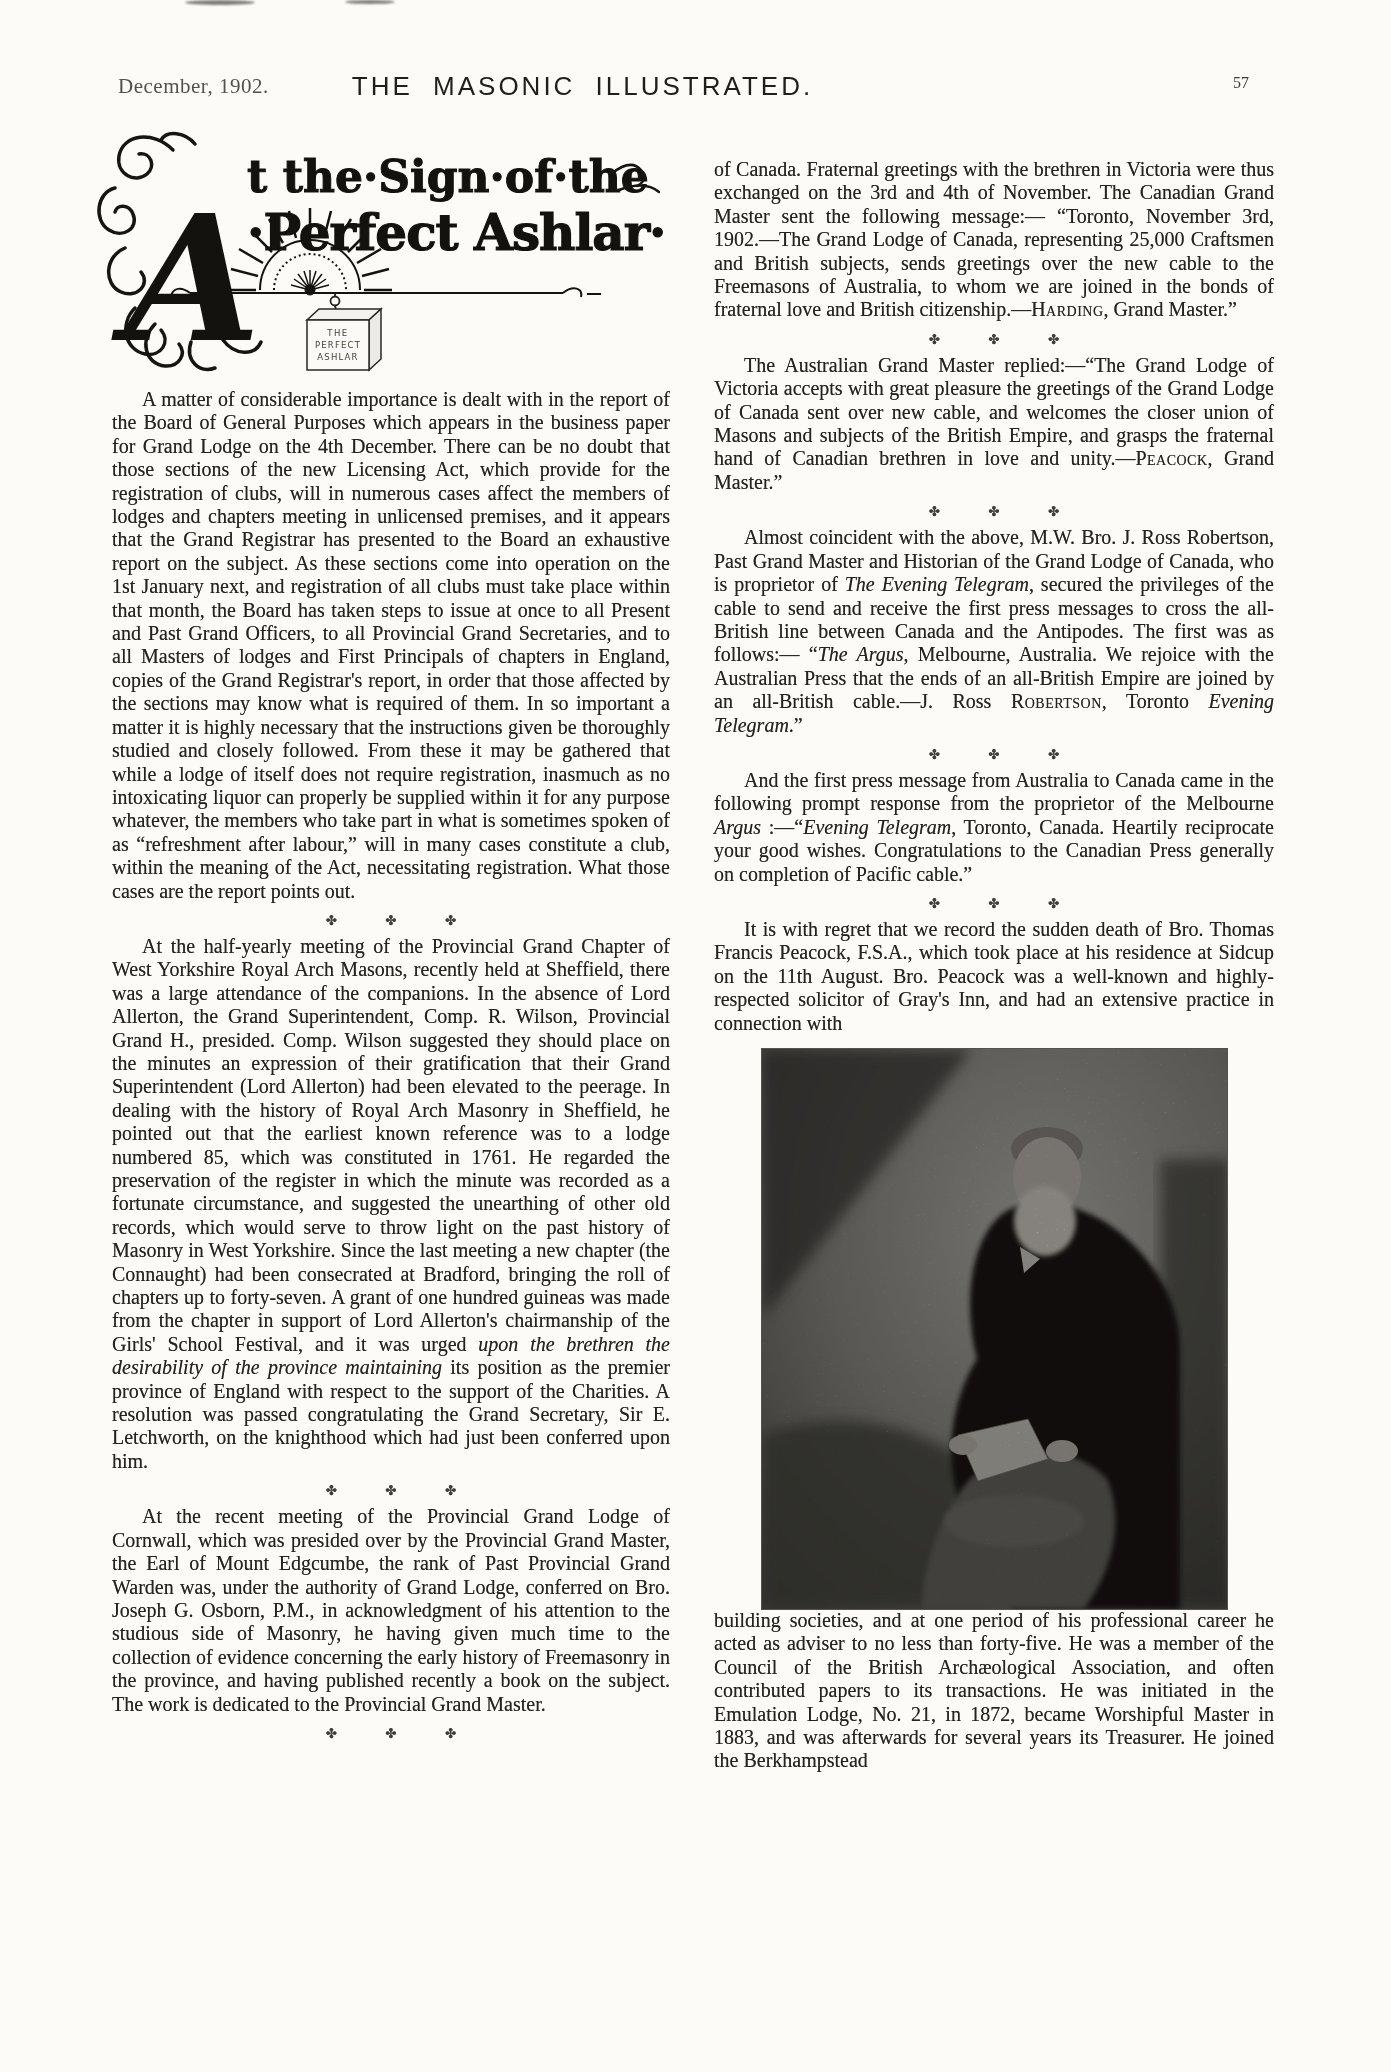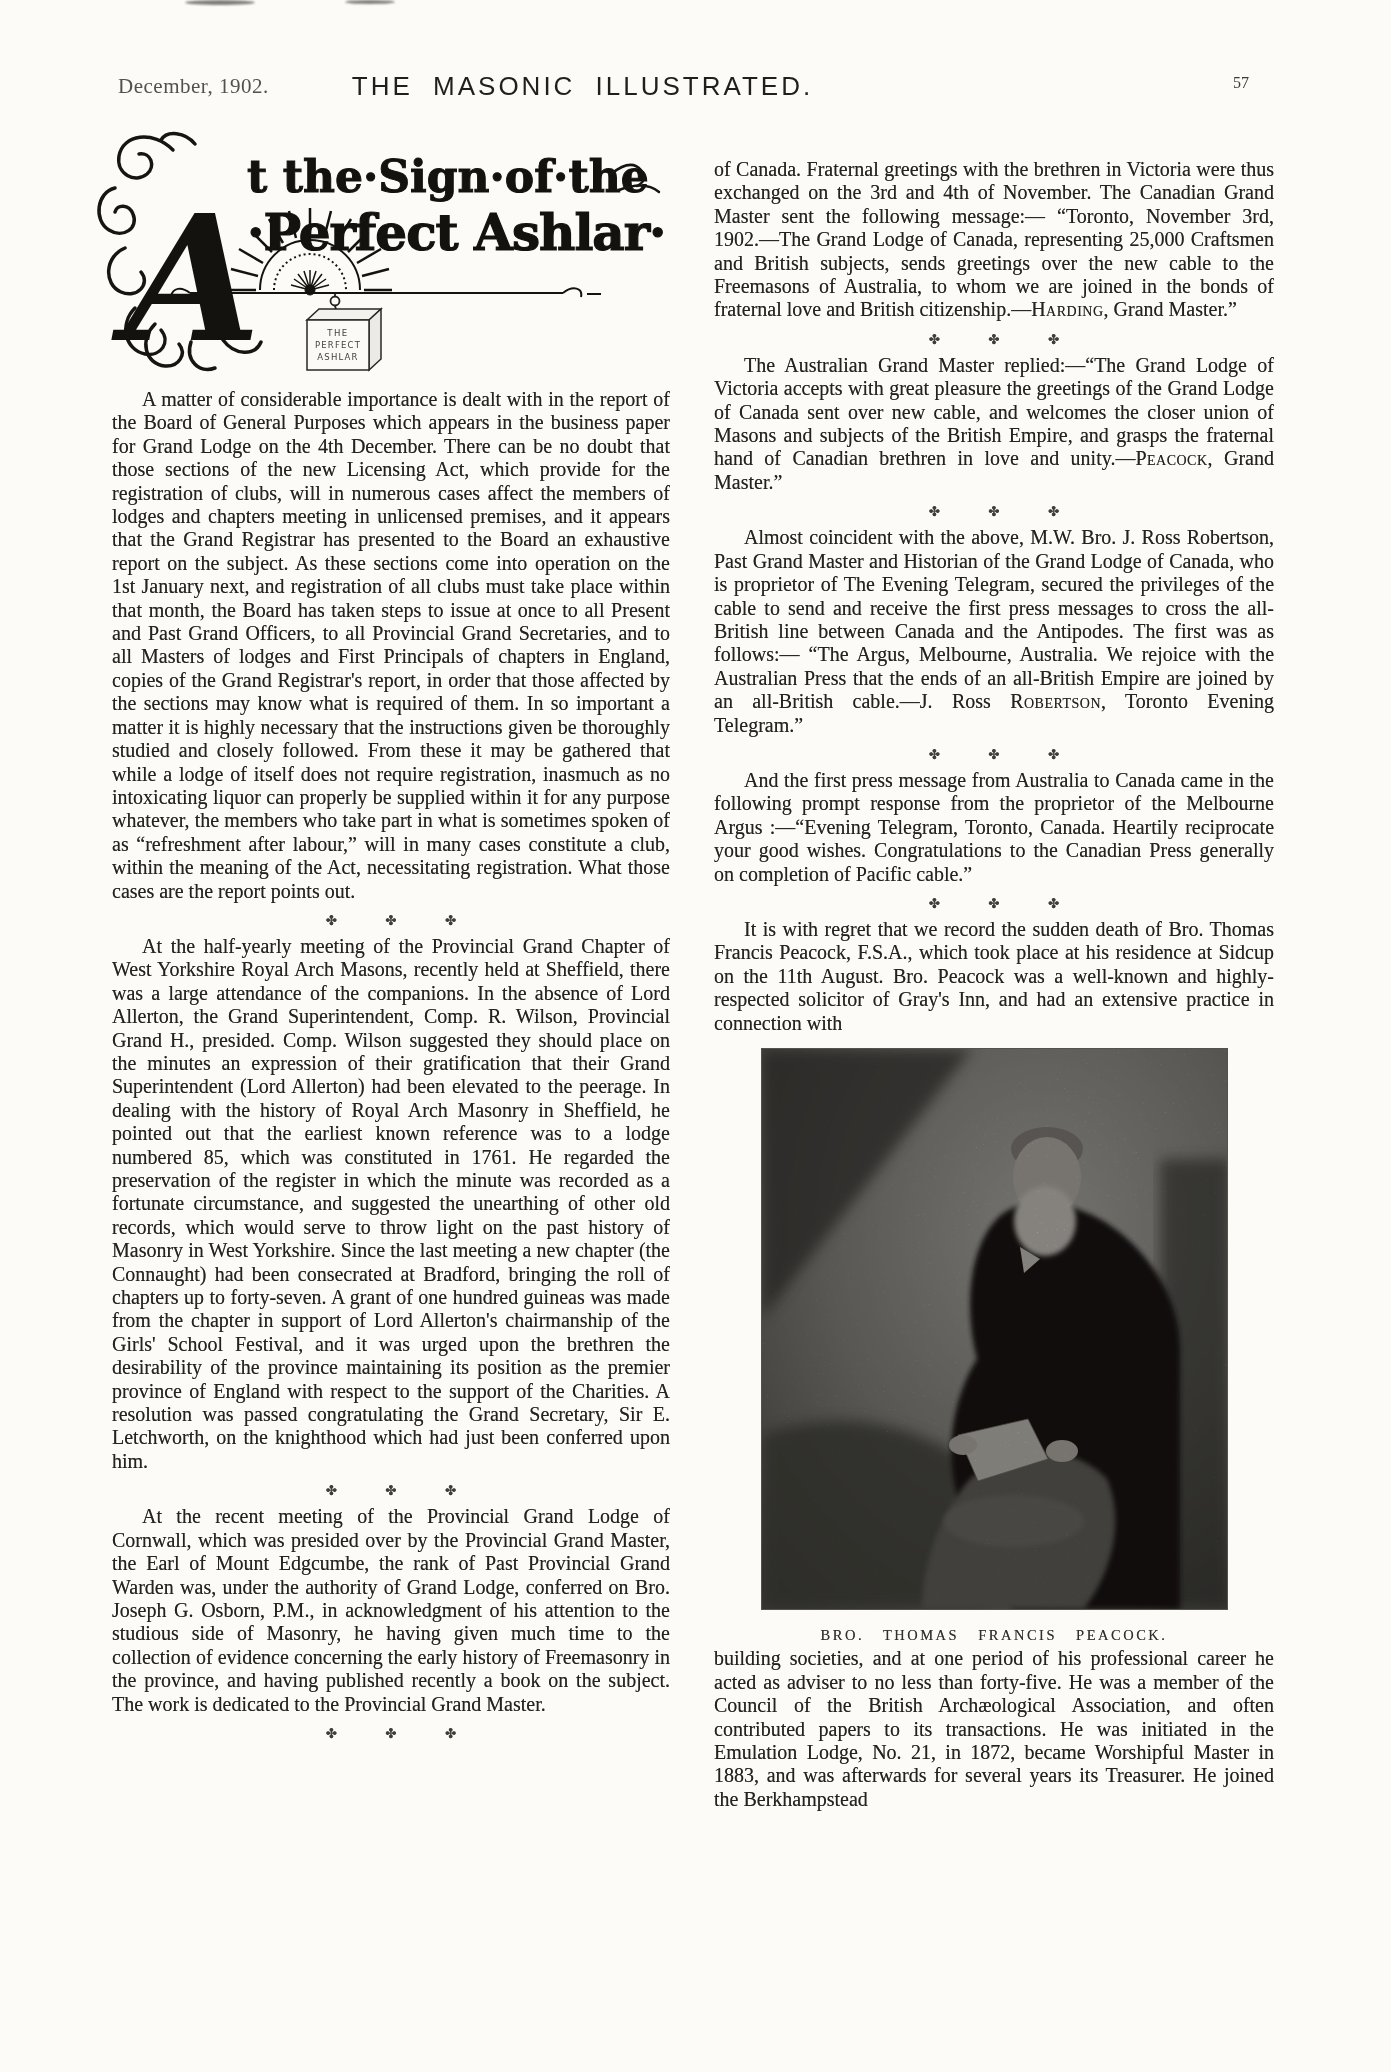--- a/index.html
+++ b/index.html
@@ -14,21 +14,21 @@
   .hdr-num{position:absolute;left:1233px;top:74px;font-size:16px;color:#3d3a35;}
   
   .headpiece{position:absolute;left:95px;top:128px;width:620px;height:252px;}
   
   .col{position:absolute;width:558px;text-align:justify;font-size:20px;line-height:23.4px;
        color:#26231f;text-shadow:0 0 .4px rgba(30,26,22,.55);}
   .col-left{left:112px;top:388px;}
   .col-right{left:714px;top:158px;width:560px;}
   p.para{margin:0;text-indent:30px;}
   p.noindent{text-indent:0;}
-  .it{}
+  .it{font-style:italic;}
   .sc{font-variant:small-caps;letter-spacing:.5px;}
   .sep{text-align:center;font-family:"DejaVu Sans",sans-serif;font-size:13.5px;color:#403c36;
        word-spacing:44px;margin:9px 0 7px;line-height:16px;}
   
   figure.photo{margin:14px 0 0;padding:0;width:560px;}
   figure.photo svg{display:block;margin:0 auto;background:#8e8c87;outline:1px solid #55524c;}
   figure.photo figcaption{margin-top:15px;text-align:center;font-size:14.5px;letter-spacing:2.5px;
        word-spacing:13px;color:#332f2a;}
 </style>
 </head>
@@ -137,18 +137,17 @@
         <ellipse cx="285" cy="100" rx="36" ry="22" fill="#8d8984"></ellipse>
         <ellipse cx="285" cy="128" rx="34" ry="40" fill="#c2bdb4"></ellipse>
         <ellipse cx="283" cy="172" rx="31" ry="35" fill="#d8d4cb" filter="url(#soft2)"></ellipse>
         <polygon points="258,198 278,210 262,224" fill="#d5d2c9"></polygon>
         <polygon points="196,386 266,370 286,410 216,432" fill="#cfcbc2" stroke="#7a766e" stroke-width="0.8"></polygon>
         <ellipse cx="201" cy="396" rx="14" ry="10" fill="#c2bdb4"></ellipse>
         <ellipse cx="300" cy="402" rx="16" ry="11" fill="#c2bdb4"></ellipse>
       </g>
       <rect width="465" height="560" filter="url(#grain)" opacity=".38"></rect>
     </svg>
-    <figcaption>BRO. THOMAS FRANCIS PEACOCK.</figcaption>
   </figure>
   <div>
       <p class="para noindent"><span>building societies, and at one period of his professional career he acted as adviser to no less than forty-five. He was a member of the Council of the British Archæological Association, and often contributed papers to its transactions. He was initiated in the Emulation Lodge, No. 21, in 1872, became Worshipful Master in 1883, and was afterwards for several years its Treasurer. He joined the Berkhampstead</span></p>
     </div>
 </div>
 
 </body></html>

